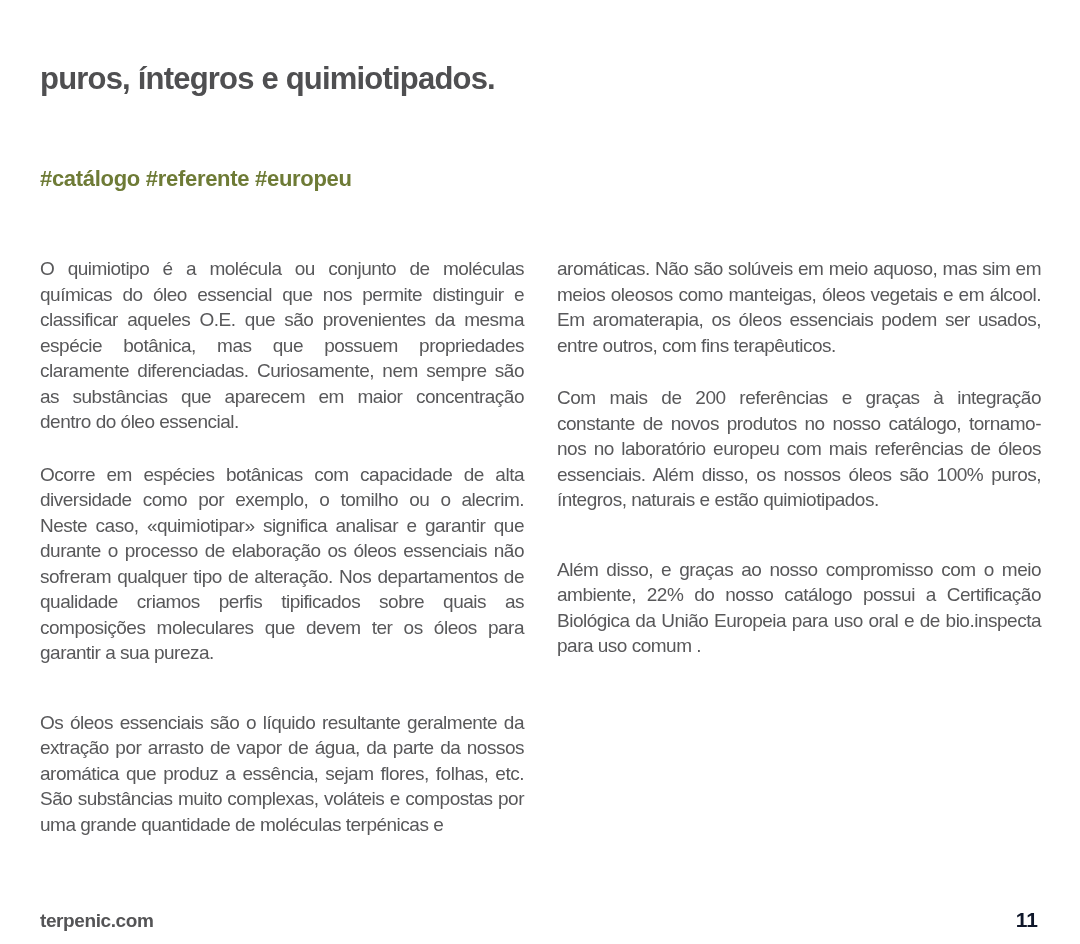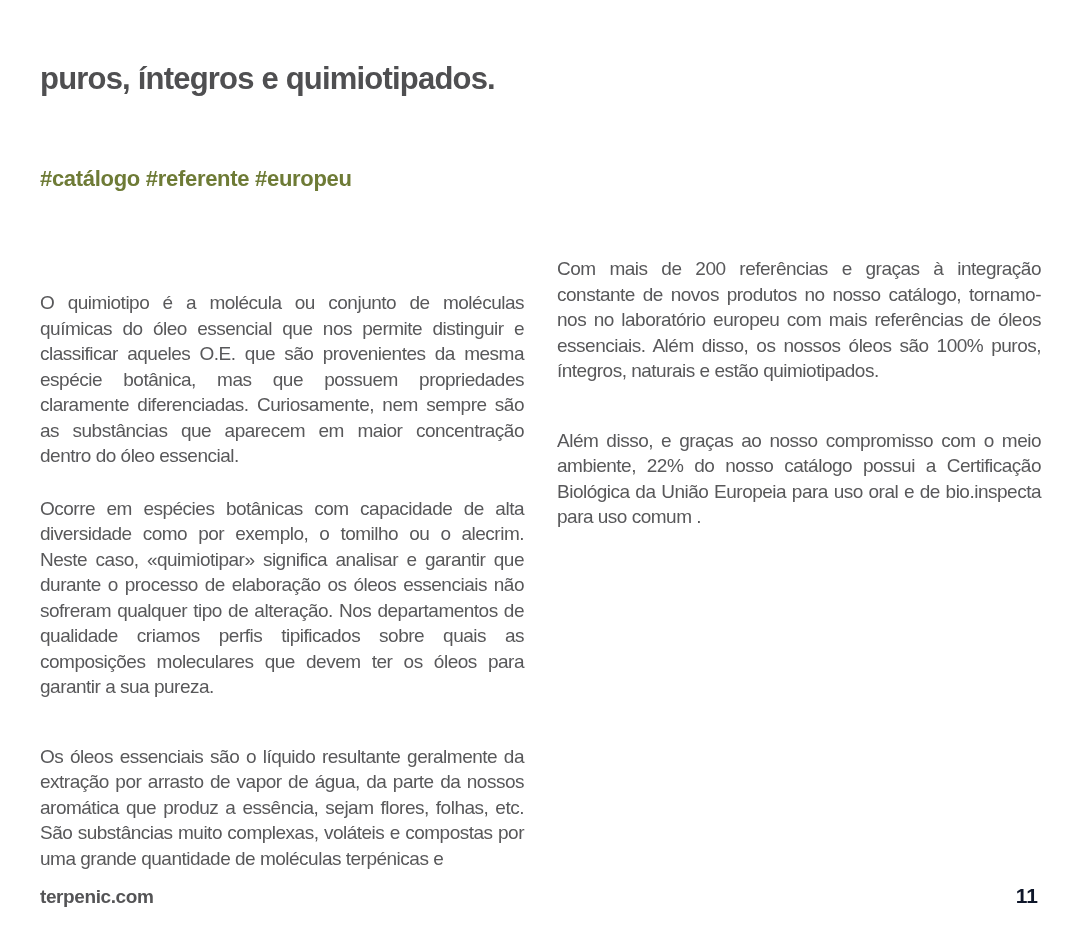--- a/index.html
+++ b/index.html
@@ -49,27 +49,27 @@
     flex: 0 0 484px;
   }
   .col p {
     margin: 0;
     font-size: 19px;
     line-height: 25.5px;
     letter-spacing: -0.5px;
     color: #58585a;
     text-align: justify;
   }
-  .col p.gap-s { margin-bottom: 27px; margin-top: 34px; }
+  .col p.gap-s { margin-bottom: 27px; }
   .col p.gap-l { margin-bottom: 44px; }
   .footer {
     position: absolute;
     left: 40px;
     right: 42px;
-    top: 884px;
+    top: 908px;
     display: flex;
     justify-content: space-between;
     align-items: baseline;
   }
   .footer-site {
     font-size: 19px;
     font-weight: bold;
     letter-spacing: -0.4px;
     color: #545456;
   }
@@ -88,20 +88,21 @@
 
 <div class="hashtags">#catálogo #referente #europeu</div>
 
 <div class="columns">
   <div class="col">
     <p class="gap-s">O quimiotipo é a molécula ou conjunto de moléculas químicas do óleo essencial que nos permite distinguir e classificar aqueles O.E. que são provenientes da mesma espécie botânica, mas que possuem propriedades claramente diferenciadas. Curiosamente, nem sempre são as substâncias que aparecem em maior concentração dentro do óleo essencial.</p>
     <p class="gap-l">Ocorre em espécies botânicas com capacidade de alta diversidade como por exemplo, o tomilho ou o alecrim. Neste caso, «quimiotipar» significa analisar e garantir que durante o processo de elaboração os óleos essenciais não sofreram qualquer tipo de alteração. Nos departamentos de qualidade criamos perfis tipificados sobre quais as composições moleculares que devem ter os óleos para garantir a sua pureza.</p>
     <p>Os óleos essenciais são o líquido resultante geralmente da extração por arrasto de vapor de água, da parte da nossos aromática que produz a essência, sejam flores, folhas, etc. São substâncias muito complexas, voláteis e compostas por uma grande quantidade de moléculas terpénicas e</p>
   </div>
   <div class="col">
+    <p class="gap-s">aromáticas. Não são solúveis em meio aquoso, mas sim em meios oleosos como manteigas, óleos vegetais e em álcool. Em aromaterapia, os óleos essenciais podem ser usados, entre outros, com fins terapêuticos.</p>
     <p class="gap-l">Com mais de 200 referências e graças à integração constante de novos produtos no nosso catálogo, tornamo-nos no laboratório europeu com mais referências de óleos essenciais. Além disso, os nossos óleos são 100% puros, íntegros, naturais e estão quimiotipados.</p>
     <p>Além disso, e graças ao nosso compromisso com o meio ambiente, 22% do nosso catálogo possui a Certificação Biológica da União Europeia para uso oral e de bio.inspecta para uso comum .</p>
   </div>
 </div>
 
 <div class="footer">
   <span class="footer-site">terpenic.com</span>
   <span class="footer-page">11</span>
 </div>
 

